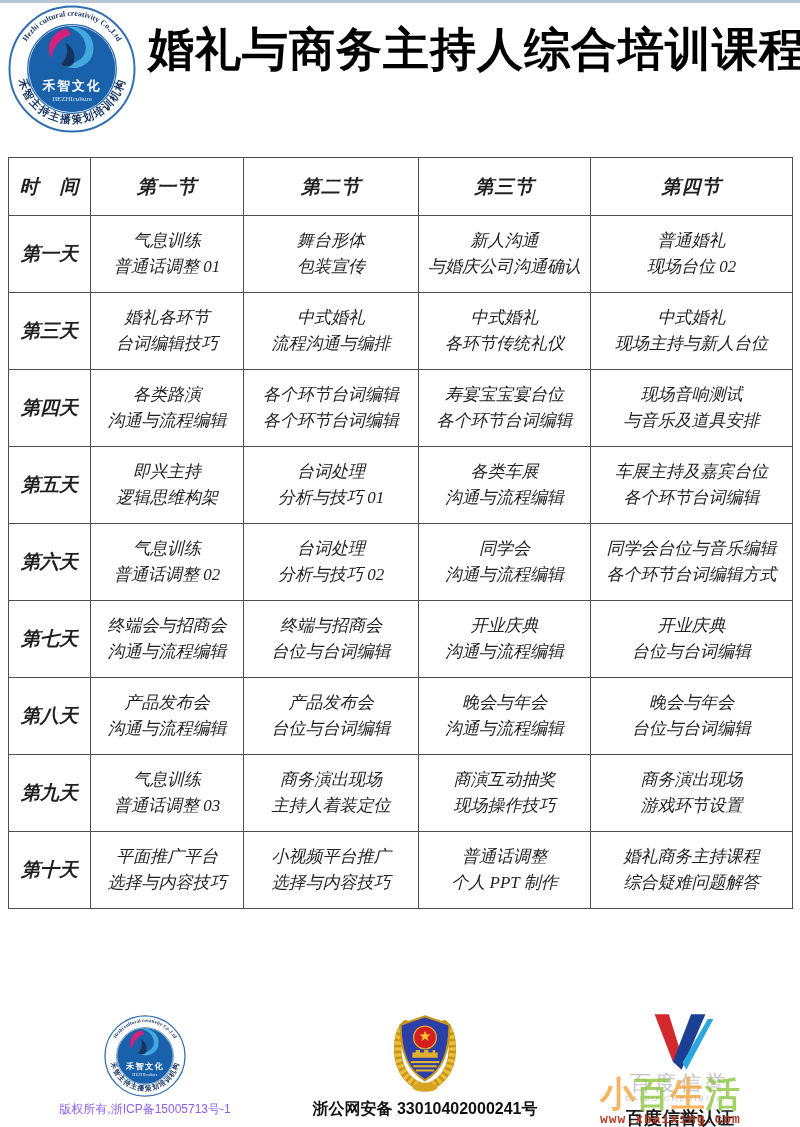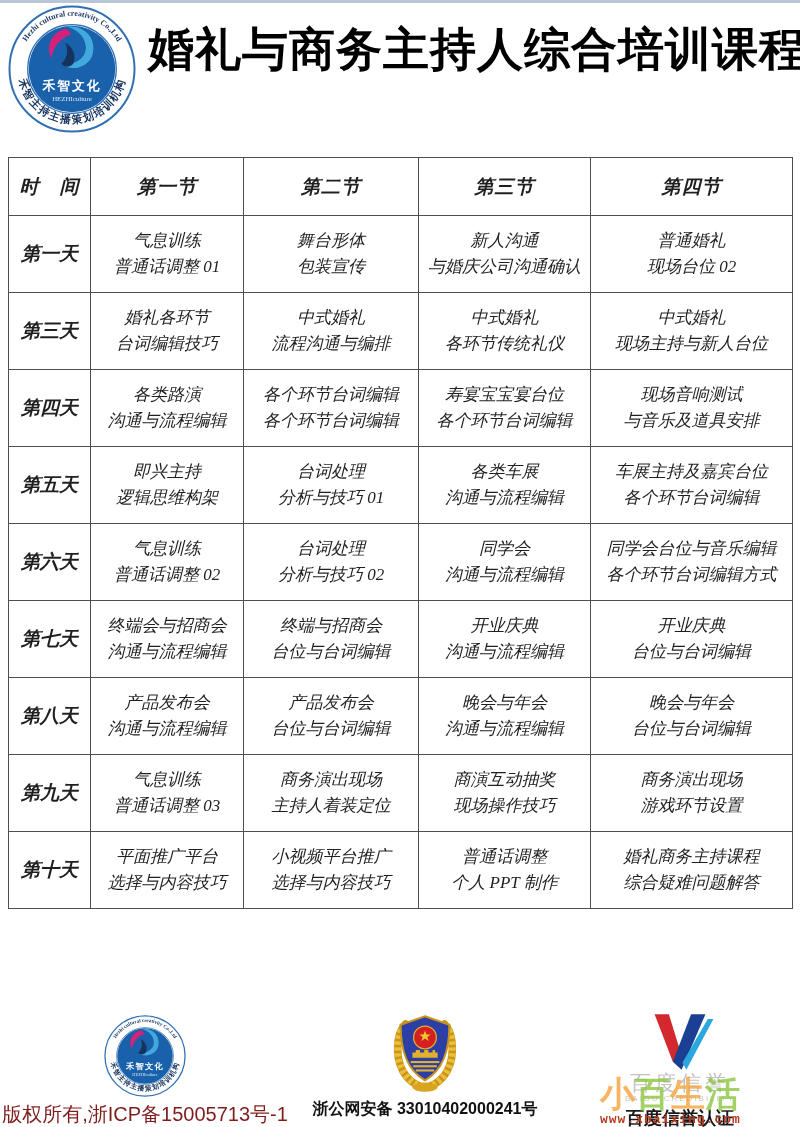--- a/index.html
+++ b/index.html
@@ -24,22 +24,22 @@
   .sched tbody th { font-size:19px; font-weight:bold; }
   .cell-line { font-size:17px; line-height:26px; }
 
   
   .ftr { position:absolute; left:0; top:1002px; width:800px; height:125px; }
   .fcols { display:flex; width:100%; height:100%; }
   .fcol { display:flex; flex-direction:column; align-items:center; justify-content:flex-start; }
   .fcol.c-left   { width:290px; padding-top:10px; }
   .fcol.c-center { width:270px; padding-top:8px; }
   .fcol.c-right  { width:240px; padding-top:6px; position:relative; }
-  .caption-gray { font-family:"Liberation Sans","DejaVu Sans",sans-serif; font-size:20px;
-                  color:#7f1d1d; margin-top:4px; white-space:nowrap; }
+  .caption-gray { font-family:"Liberation Sans","DejaVu Sans",sans-serif; font-size:12px;
+                  color:#8b5cf6; margin-top:4px; white-space:nowrap; }
   .caption-dark { font-family:"Liberation Sans","DejaVu Sans",sans-serif; font-size:16px;
                   font-weight:bold; color:#111; margin-top:6px; white-space:nowrap; }
   .baidu-gray-cn { font-size:21px; color:#c3c3c3; letter-spacing:4px; line-height:20px;
                    font-family:"Liberation Sans","DejaVu Sans",sans-serif; }
   .baidu-gray-en { font-size:8px; color:#c9c9c9; letter-spacing:2px; line-height:11px;
                    font-family:"Liberation Sans","DejaVu Sans",sans-serif; }
   .baidu-cert { font-family:"Liberation Sans","DejaVu Sans",sans-serif; font-size:18px;
                 font-weight:bold; color:#1a1a1a; margin-top:2px; white-space:nowrap; }
 
   

